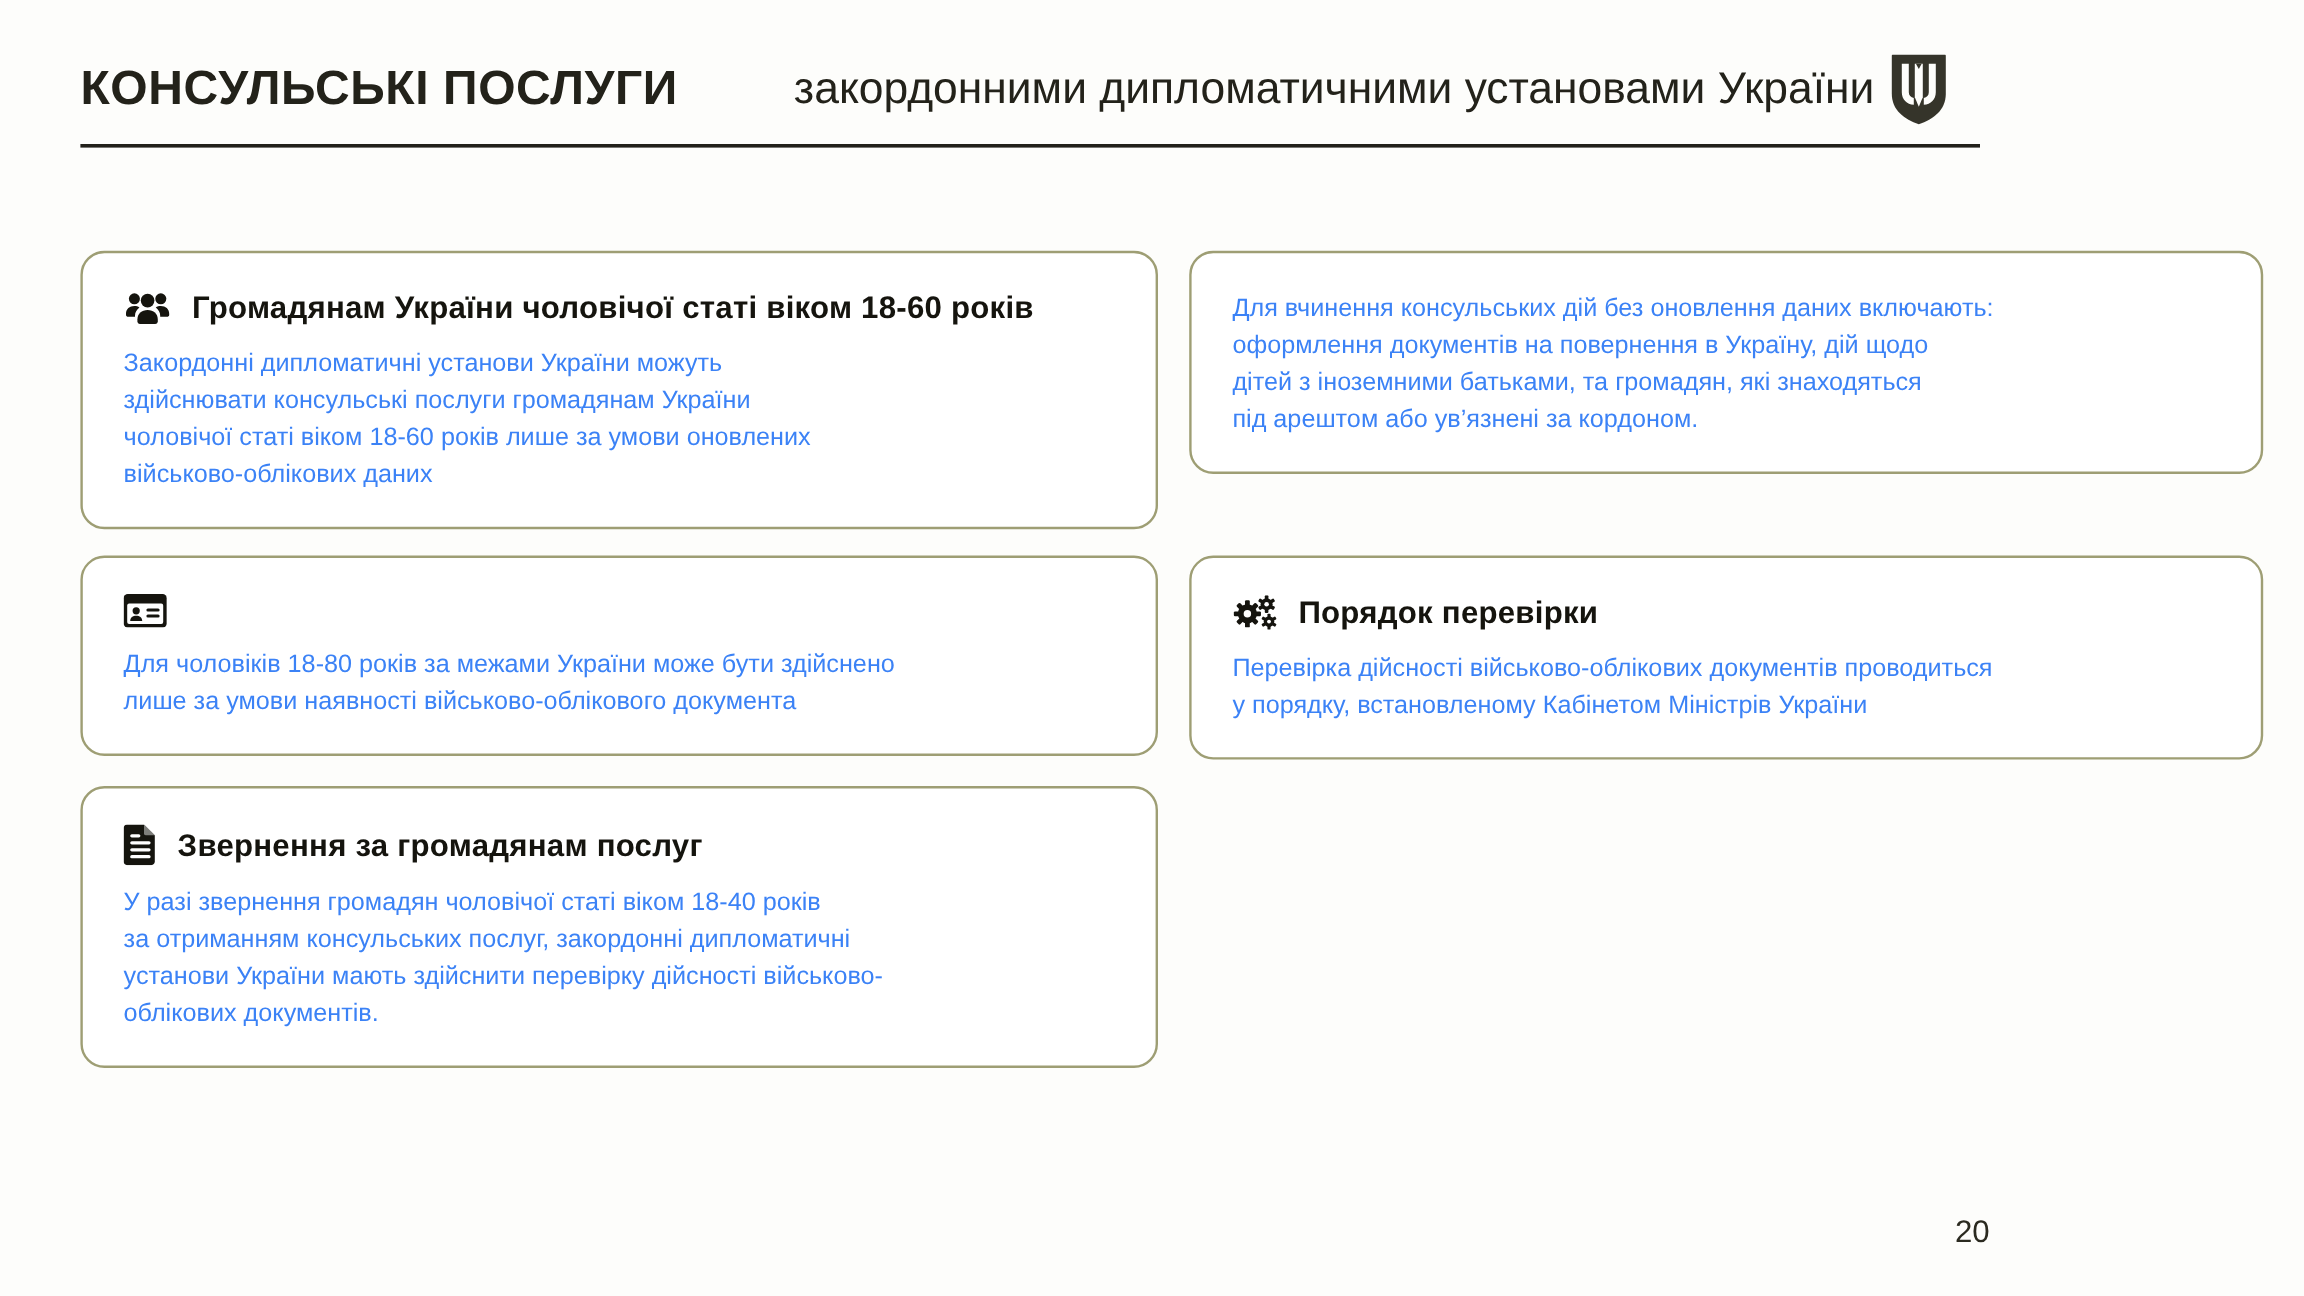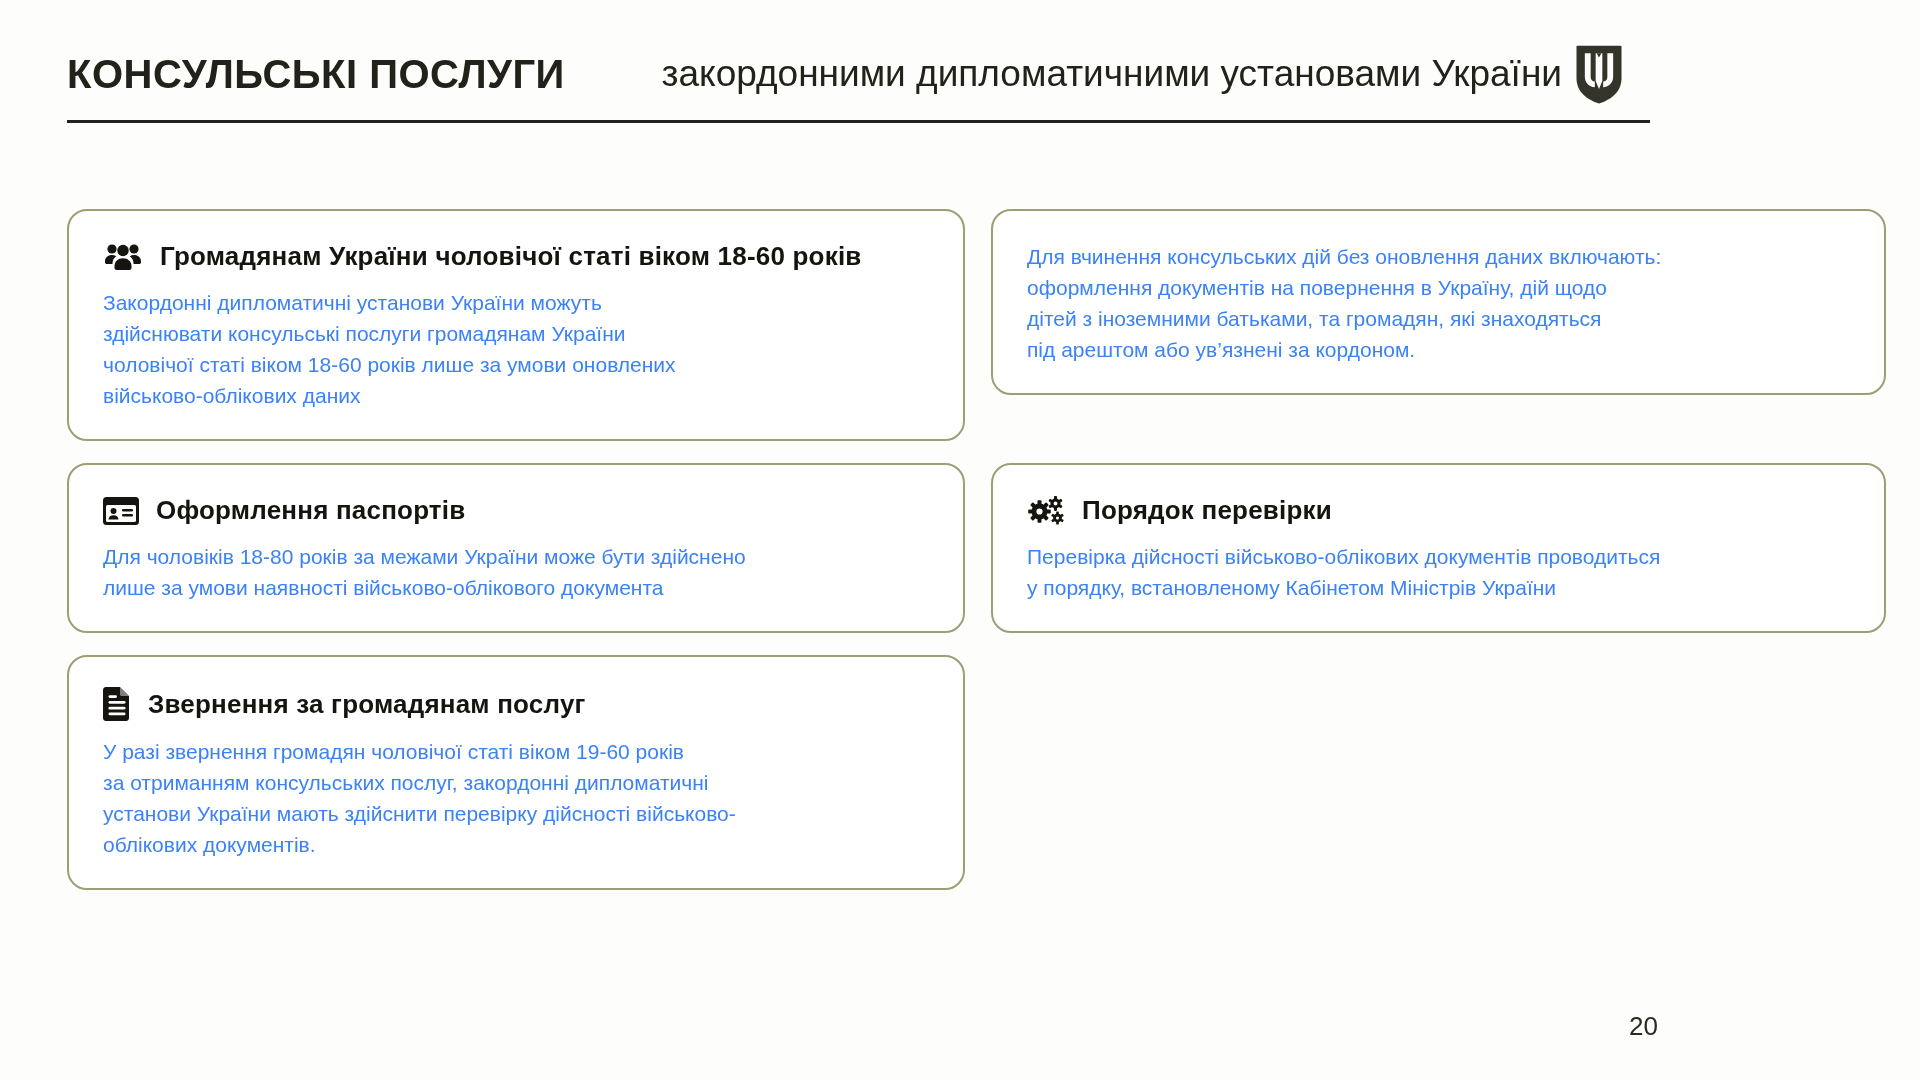--- a/index.html
+++ b/index.html
@@ -114,21 +114,20 @@
     <div class="card">
       <div class="card-head">
         <svg width="36" height="28" viewBox="0 0 36 28">
           <rect x="0" y="0" width="36" height="28" rx="3.5"></rect>
           <rect x="3" y="8" width="30" height="17" rx="1.6" fill="#fff"></rect>
           <circle cx="10.5" cy="14" r="3"></circle>
           <path d="M5.5 22.6c0-2.9 2.2-4.4 5-4.4s5 1.5 5 4.4z"></path>
           <rect x="19" y="12" width="11" height="2.5" rx="1.25"></rect>
           <rect x="19" y="17" width="11" height="2.5" rx="1.25"></rect>
         </svg>
-        <div class="card-title">Оформлення паспортів</div>
       </div>
       <div class="card-body">Для чоловіків 18-80 років за межами України  може бути здійснено
 лише за умови наявності військово-облікового документа</div>
     </div>
 
     <div class="card">
       <div class="card-head">
         <svg width="38" height="30" viewBox="0 0 38 30">
           <g transform="translate(12.5,15.5)">
             <rect x="-2" y="-11.3" width="4" height="6" rx="1"></rect>
@@ -174,21 +173,21 @@
         <svg width="28" height="34" viewBox="0 0 28 34">
           <path d="M3 0h14l9 9v22c0 1.7-1.3 3-3 3H3c-1.7 0-3-1.3-3-3V3c0-1.7 1.3-3 3-3z"></path>
           <path d="M17 0l9 9h-7.6c-.8 0-1.4-.6-1.4-1.4z" fill="#fff" opacity="0.45"></path>
           <rect x="5.5" y="8.2" width="8.5" height="2.7" rx="1.35" fill="#fff"></rect>
           <rect x="5.5" y="14" width="17" height="2.7" rx="1.35" fill="#fff"></rect>
           <rect x="5.5" y="19.8" width="17" height="2.7" rx="1.35" fill="#fff"></rect>
           <rect x="5.5" y="25.6" width="17" height="2.7" rx="1.35" fill="#fff"></rect>
         </svg>
         <div class="card-title">Звернення за громадянам послуг</div>
       </div>
-      <div class="card-body">У разі звернення громадян чоловічої статі віком 19-60 років
+      <div class="card-body">У разі звернення громадян чоловічої статі віком 18-40 років
 за отриманням консульських послуг, закордонні дипломатичні
 установи України мають здійснити перевірку дійсності військово-
 облікових документів.</div>
     </div>
 
   </div>
 
   <div class="page-number">20</div>
 
 </div>

